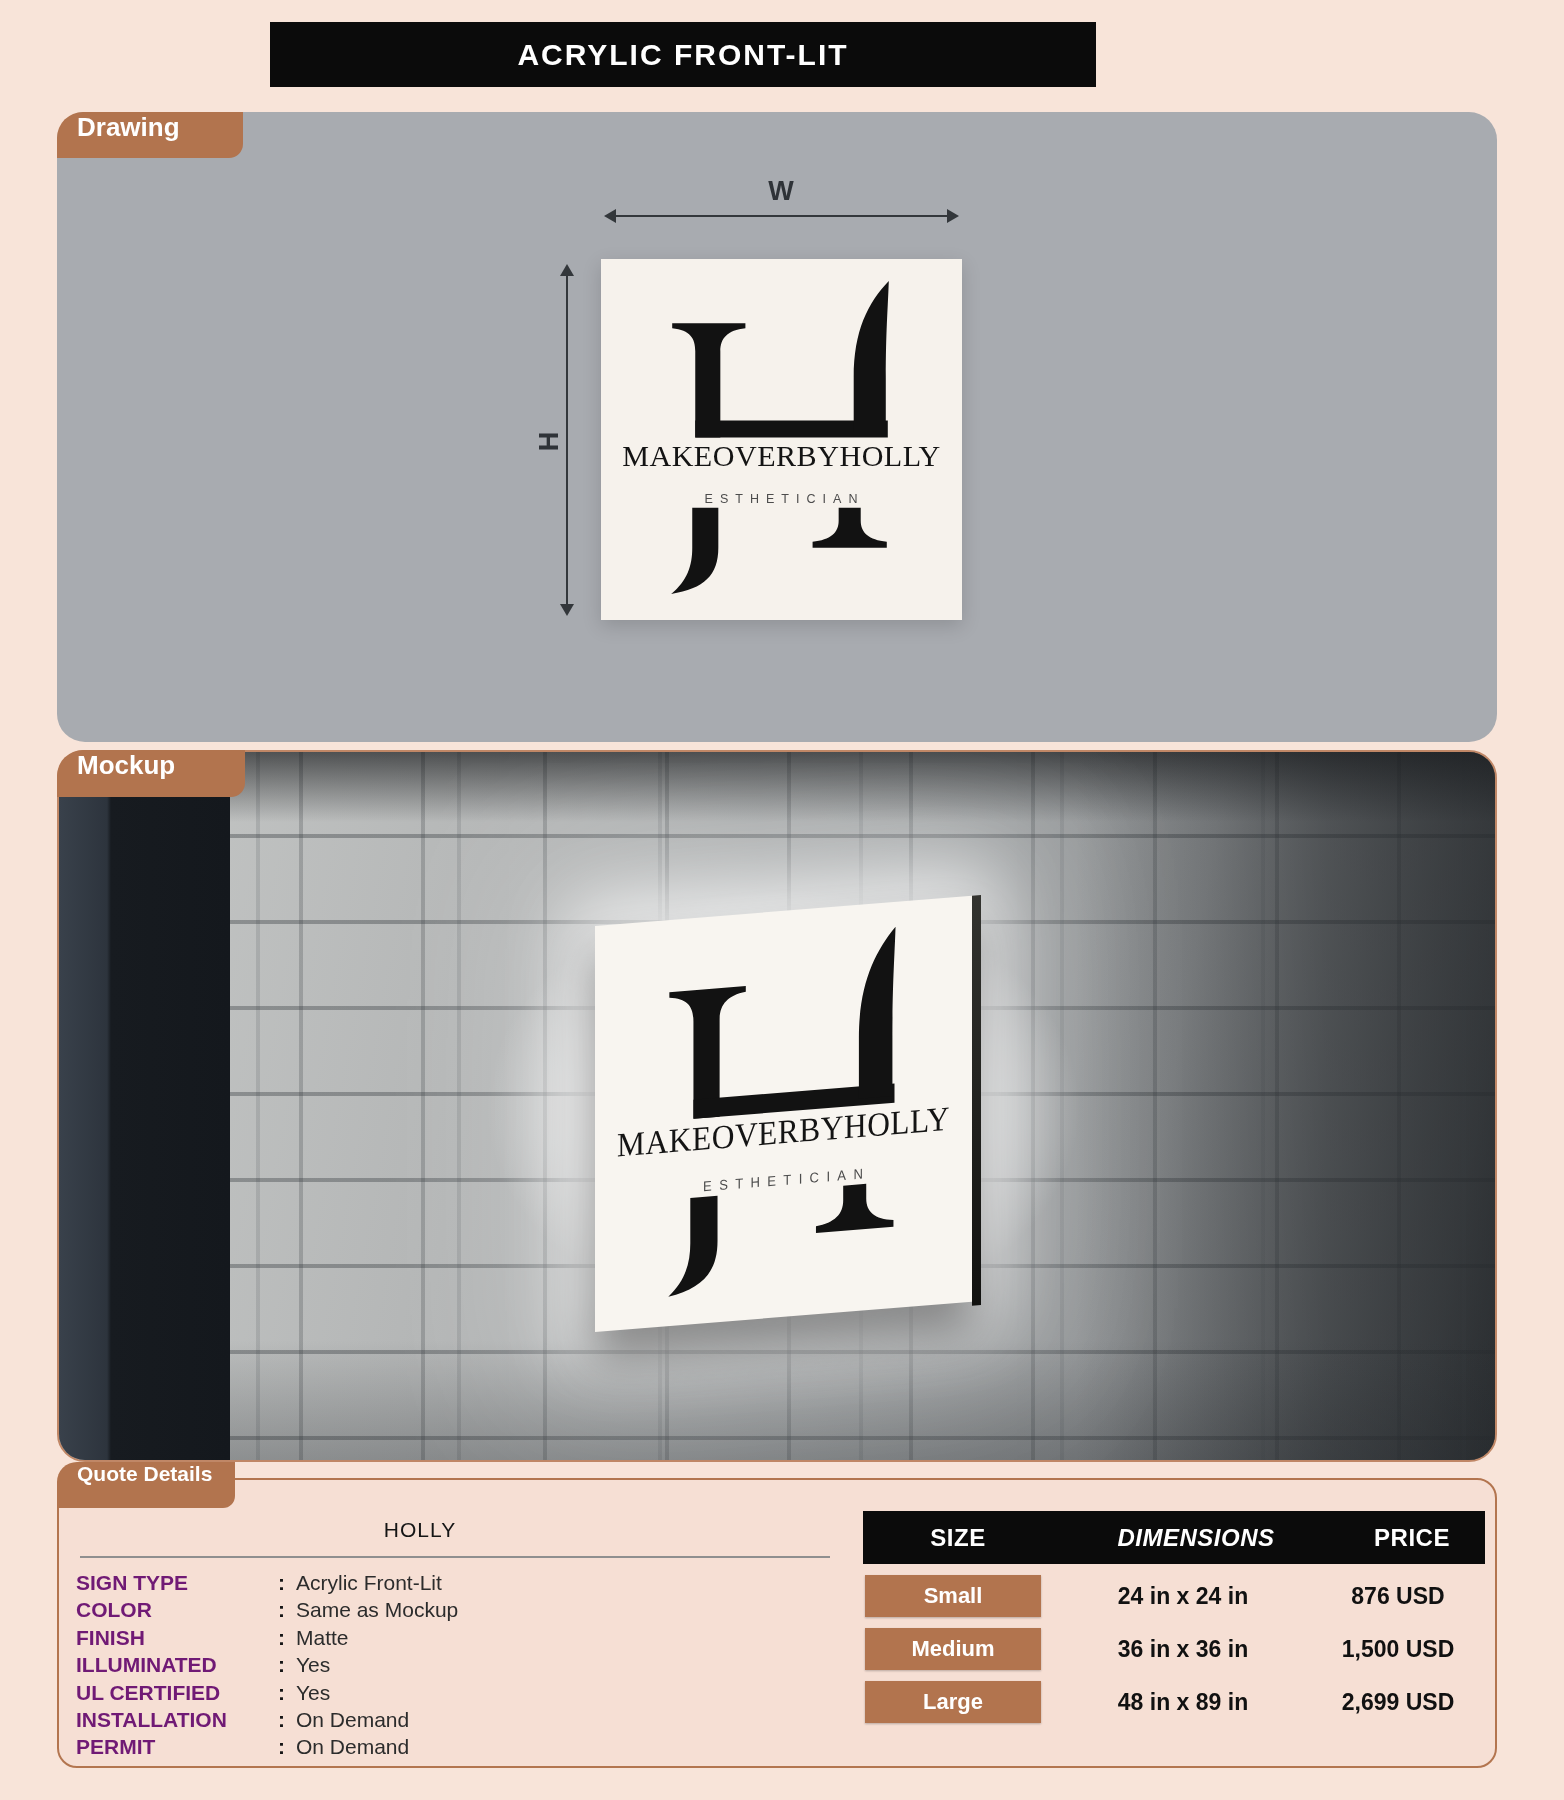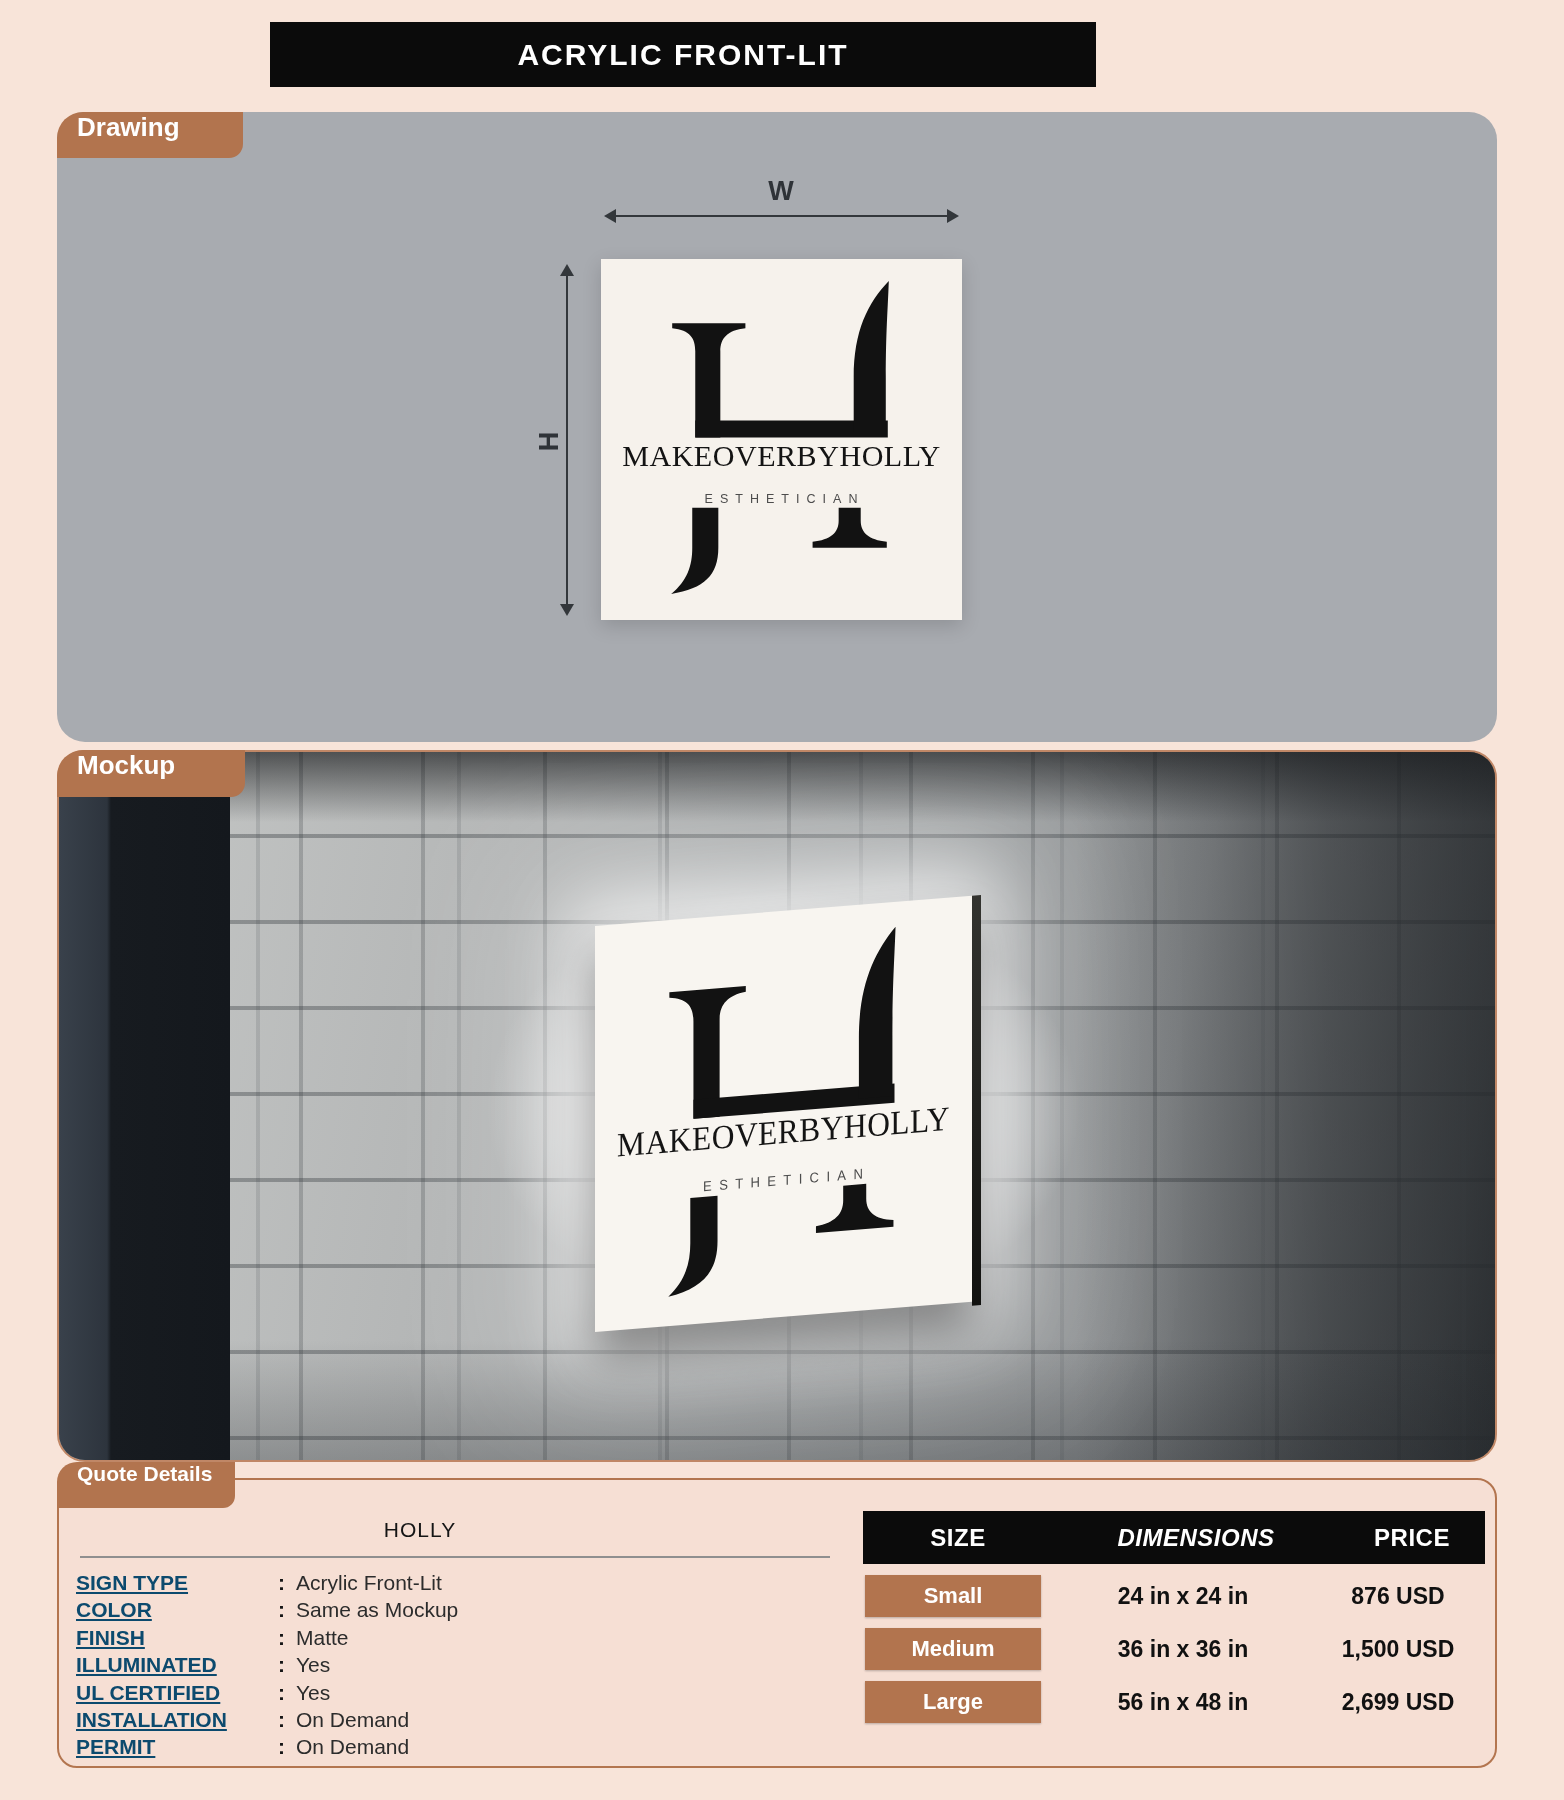--- a/index.html
+++ b/index.html
@@ -71,21 +71,21 @@
       background:linear-gradient(to bottom,#33332f,#121210);}
 
   
   .quote-panel{position:absolute;left:57px;top:1478px;width:1440px;height:290px;background:#f6dfd4;
                border:2px solid #b3754f;border-radius:20px;box-sizing:border-box;}
   .quote-title{position:absolute;left:80px;top:1518px;width:680px;text-align:center;
                font-size:21px;font-weight:normal;color:#151515;letter-spacing:1px;}
   .quote-underline{position:absolute;left:80px;top:1556px;width:750px;height:2px;background:#8f8f8f;}
   .quote-details{position:absolute;left:76px;top:1569px;width:660px;}
   .qrow{height:27.4px;line-height:27.4px;font-size:21px;color:#2c2c2c;white-space:nowrap;}
-  .qlabel{display:inline-block;width:202px;font-weight:bold;color:#0c4a6e;text-decoration:underline;}
+  .qlabel{display:inline-block;width:202px;font-weight:bold;color:#701a75;}
   .qcolon{display:inline-block;width:18px;font-weight:bold;color:#141414;}
 
   .price-table{position:absolute;left:863px;top:1511px;width:622px;}
   .pt-header{display:flex;background:#0b0b0b;height:53px;align-items:center;}
   .pt-header .pt-c{color:#ffffff;font-weight:bold;font-size:24px;letter-spacing:0.5px;text-align:center;}
   .pt-c1{width:190px;} .pt-c2{width:286px;font-style:italic;} .pt-c3{width:146px;}
   .pt-row{display:flex;align-items:center;height:42px;margin-top:11px;}
   .size-btn{width:176px;height:42px;margin-left:2px;background:#b2744e;color:#fff;font-weight:bold;
             font-size:22px;display:flex;align-items:center;justify-content:center;border:none;
             box-shadow:0 1px 2px rgba(0,0,0,0.25);cursor:pointer;}
@@ -192,18 +192,18 @@
       <div class="pt-dim">24 in x 24 in</div>
       <div class="pt-price">876 USD</div>
     </div>
     <div class="pt-row">
       <button class="size-btn">Medium</button>
       <div class="pt-dim">36 in x 36 in</div>
       <div class="pt-price">1,500 USD</div>
     </div>
     <div class="pt-row">
       <button class="size-btn">Large</button>
-      <div class="pt-dim">56 in x 48 in</div>
+      <div class="pt-dim">48 in x 89 in</div>
       <div class="pt-price">2,699 USD</div>
     </div>
   </div>
 
 </div>
 
 </body></html>

